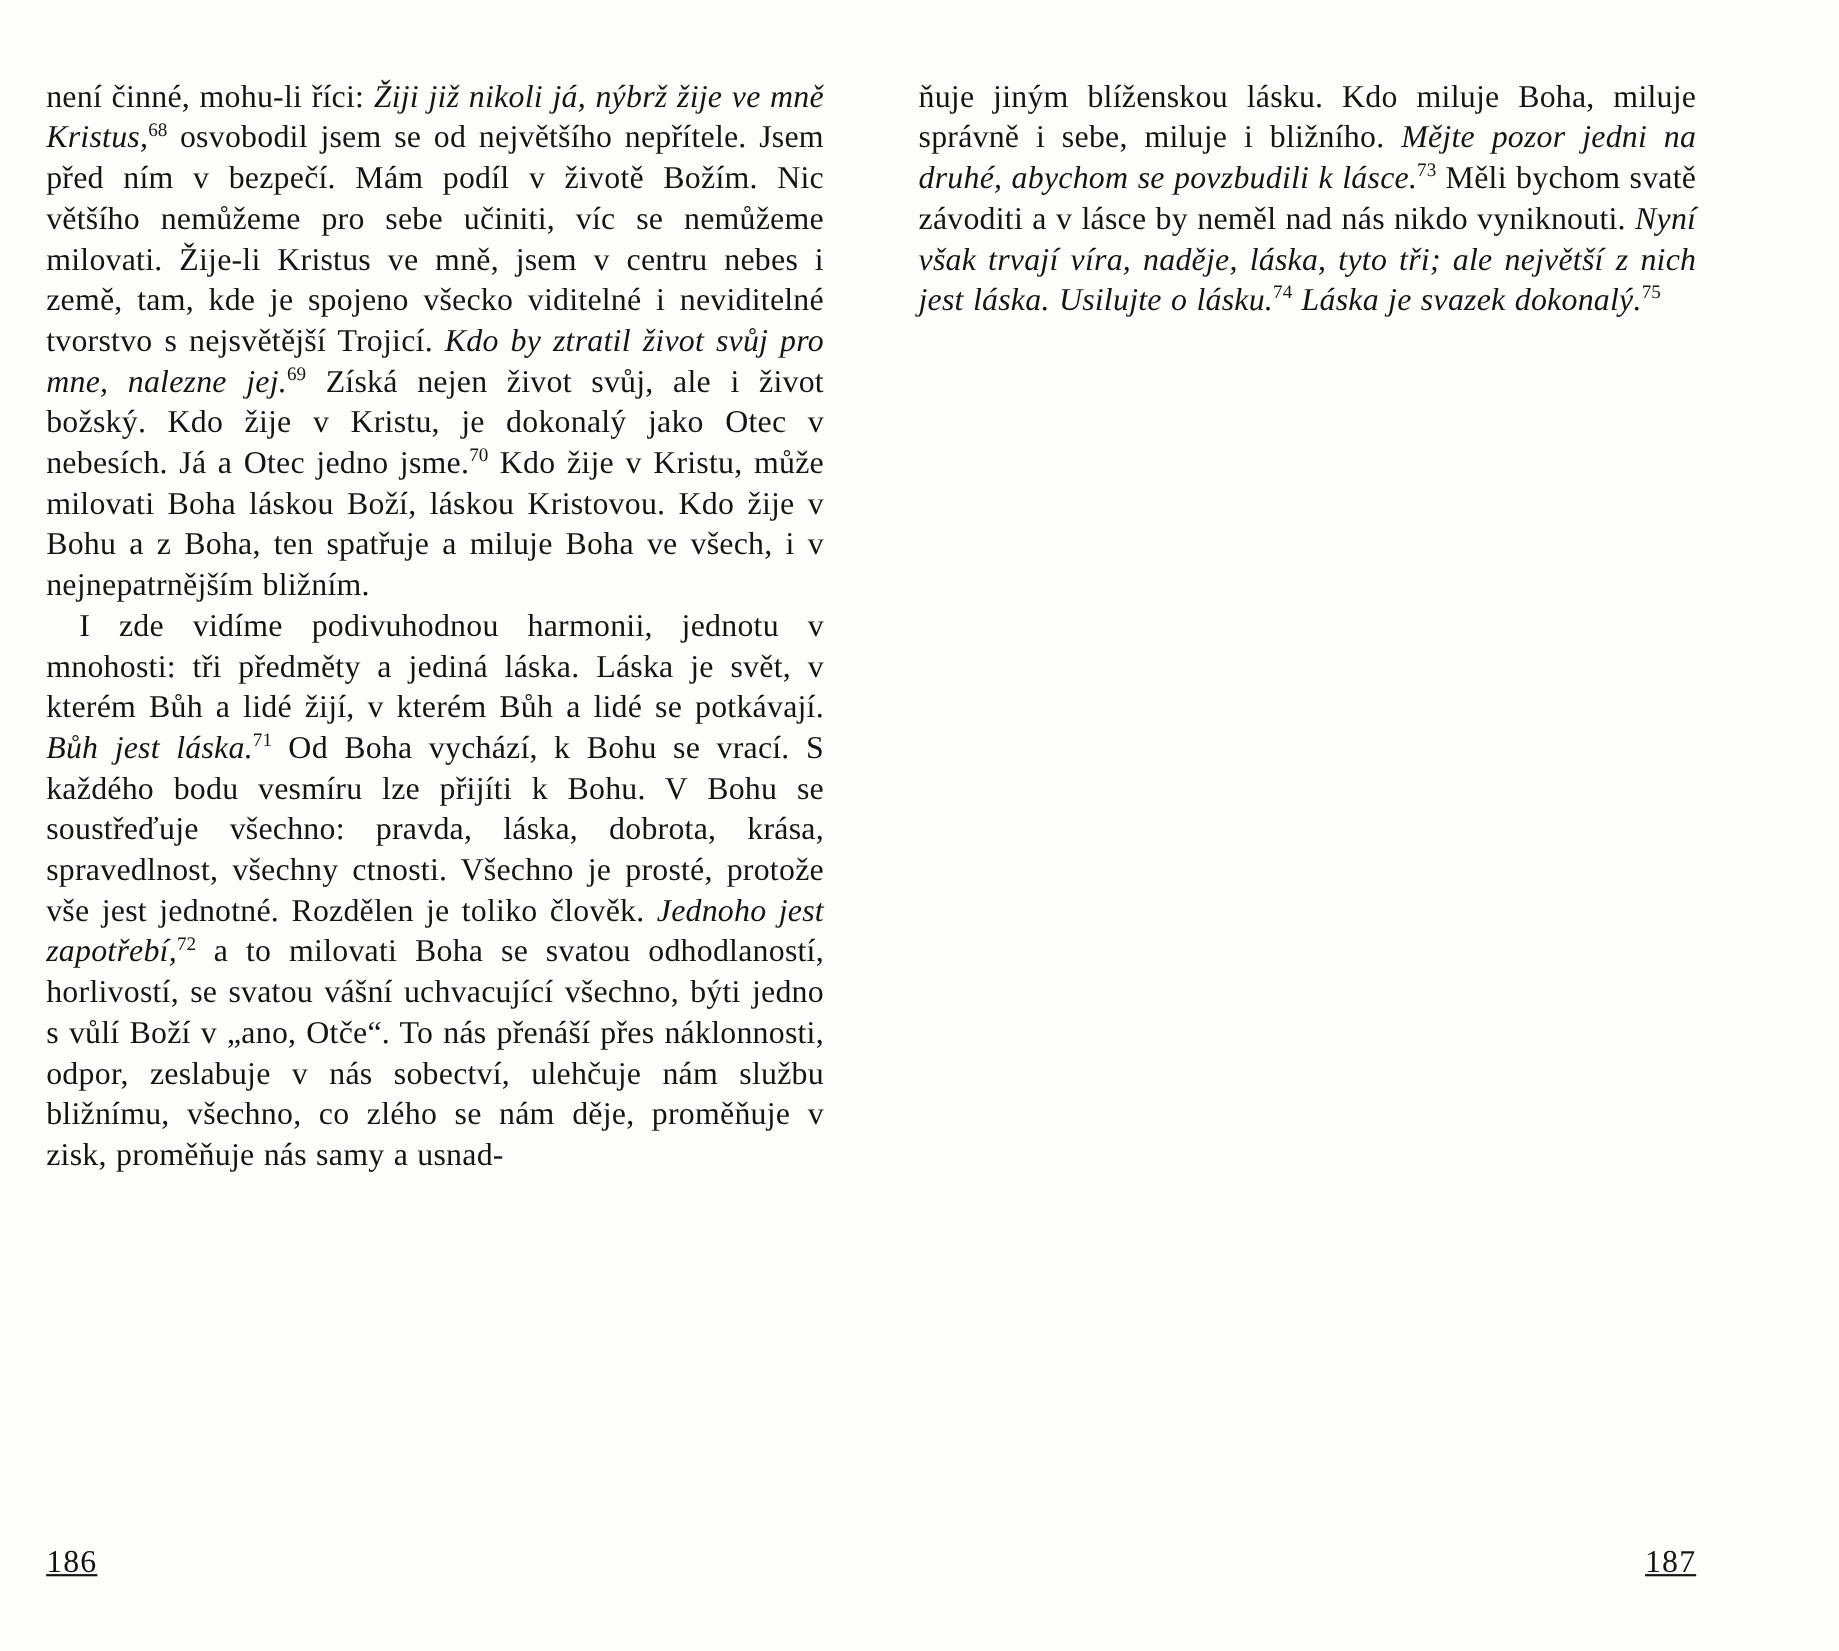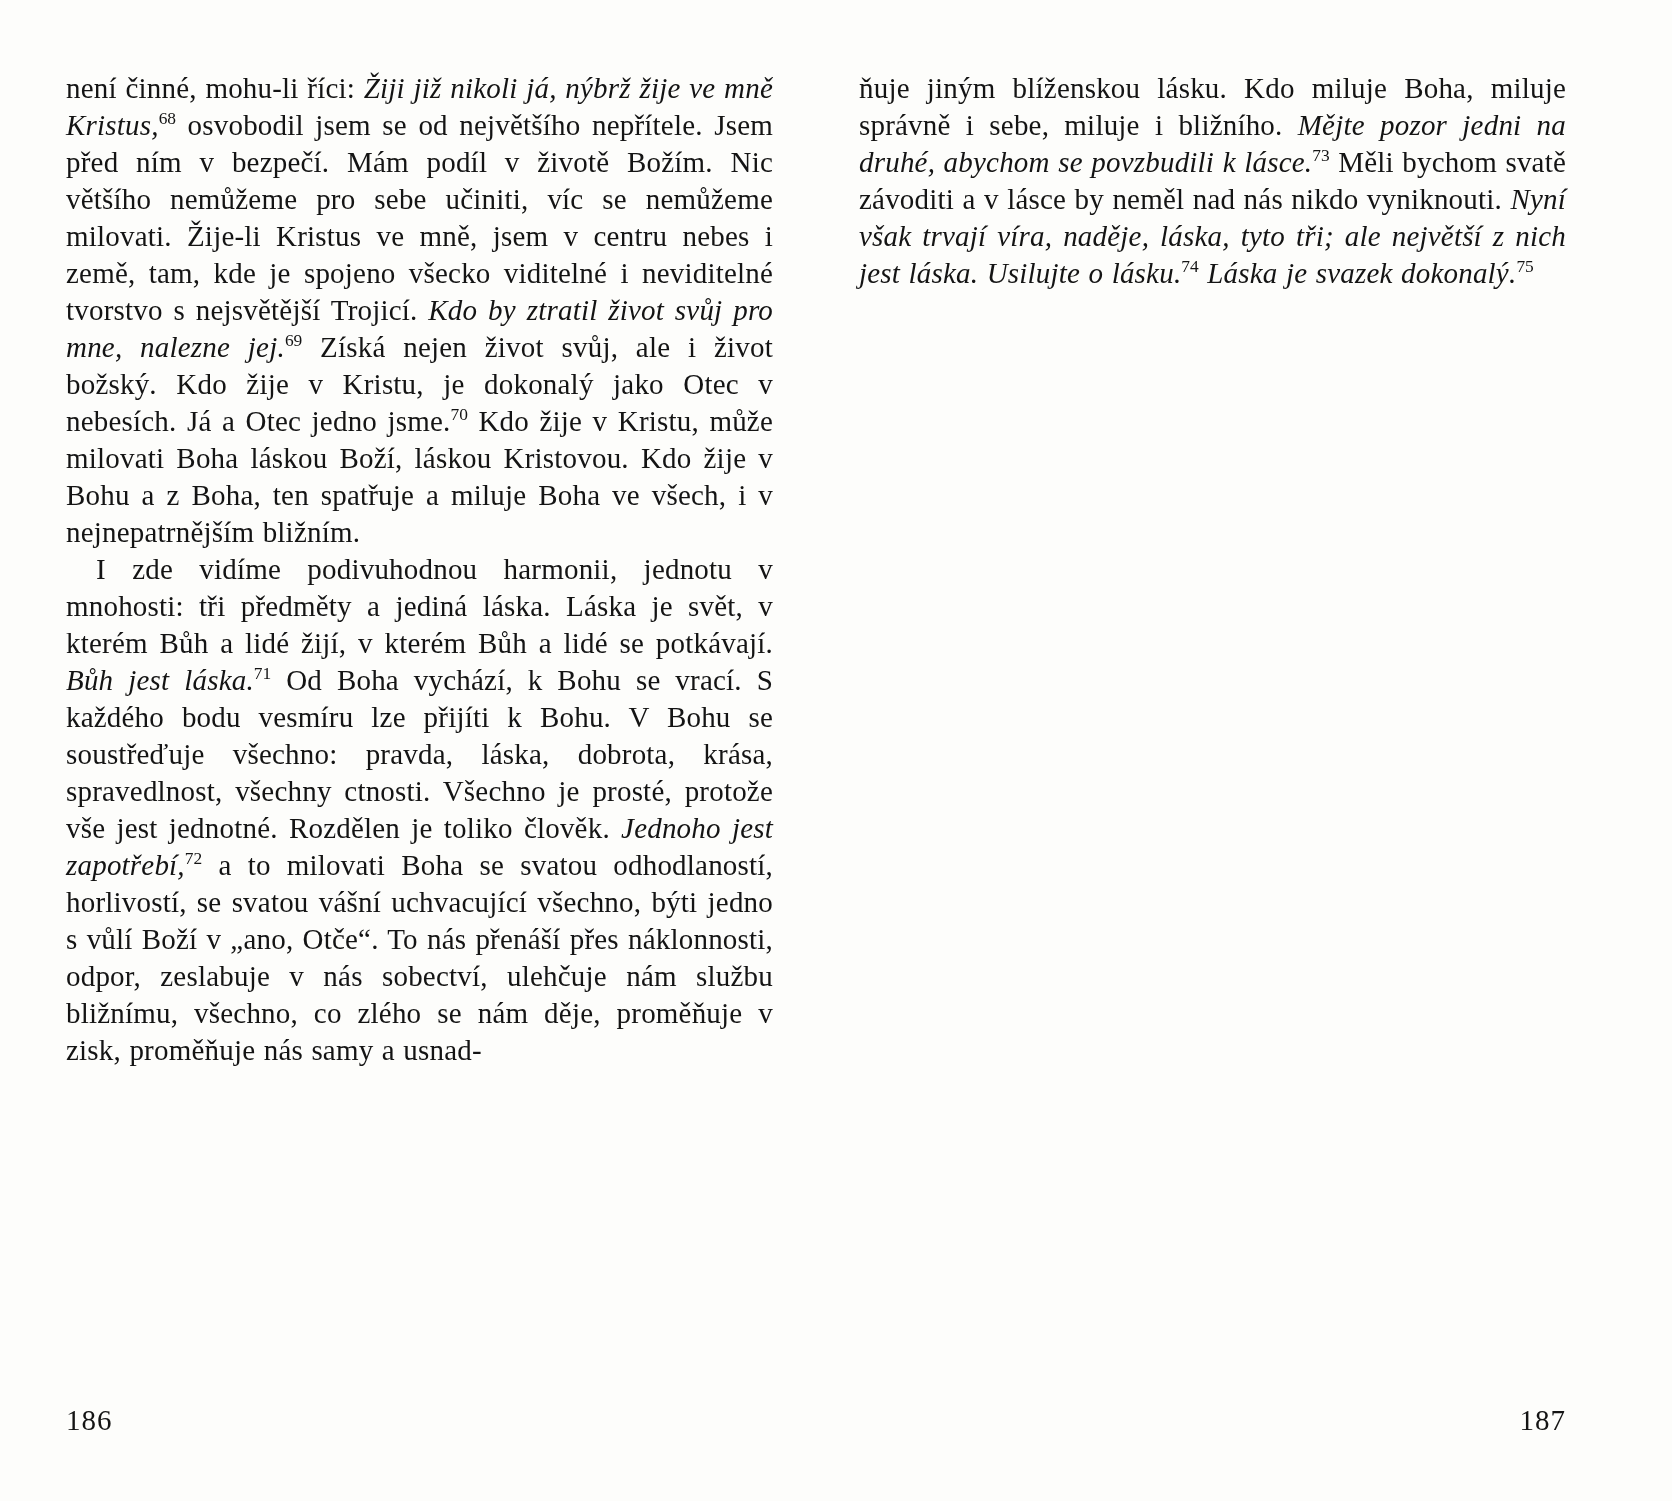--- a/index.html
+++ b/index.html
@@ -7,21 +7,21 @@
   body {
     background: #fdfdfb;
     color: #141414;
     font-family: "Liberation Serif", "DejaVu Serif", serif;
     overflow: hidden;
   }
   .spread {
     display: flex;
     gap: 86px;
     height: 100%;
-    padding: 70px 130px 0 66px;
+    padding: 70px 130px 0 42px;
     position: relative;
   }
   .page {
     position: relative;
     width: 707px;
     flex: 0 0 707px;
   }
   .text-column p {
     font-size: 29px;
     line-height: 37px;
@@ -35,20 +35,21 @@
     font-size: 0.60em;
     line-height: 0;
     vertical-align: super;
     letter-spacing: 0;
   }
   .page-number {
     position: absolute;
     bottom: 64px;
     font-size: 29px;
     letter-spacing: 1px;
+    text-decoration: underline;
   }
   .page-number.pn-left  { left: 0; }
   .page-number.pn-right { right: 0; text-align: center; }
 </style>
 </head>
 <body>
 
 <div class="spread">
 
   <div class="page">

